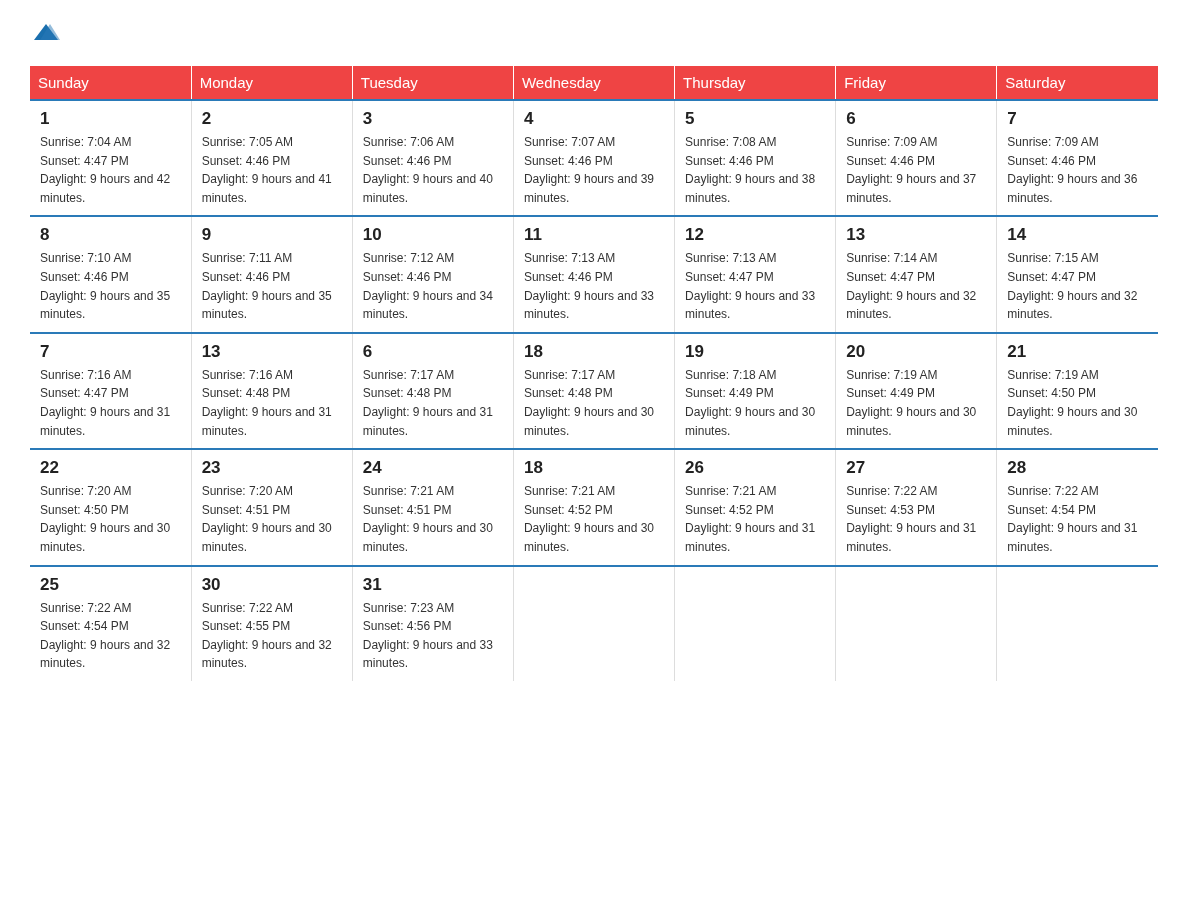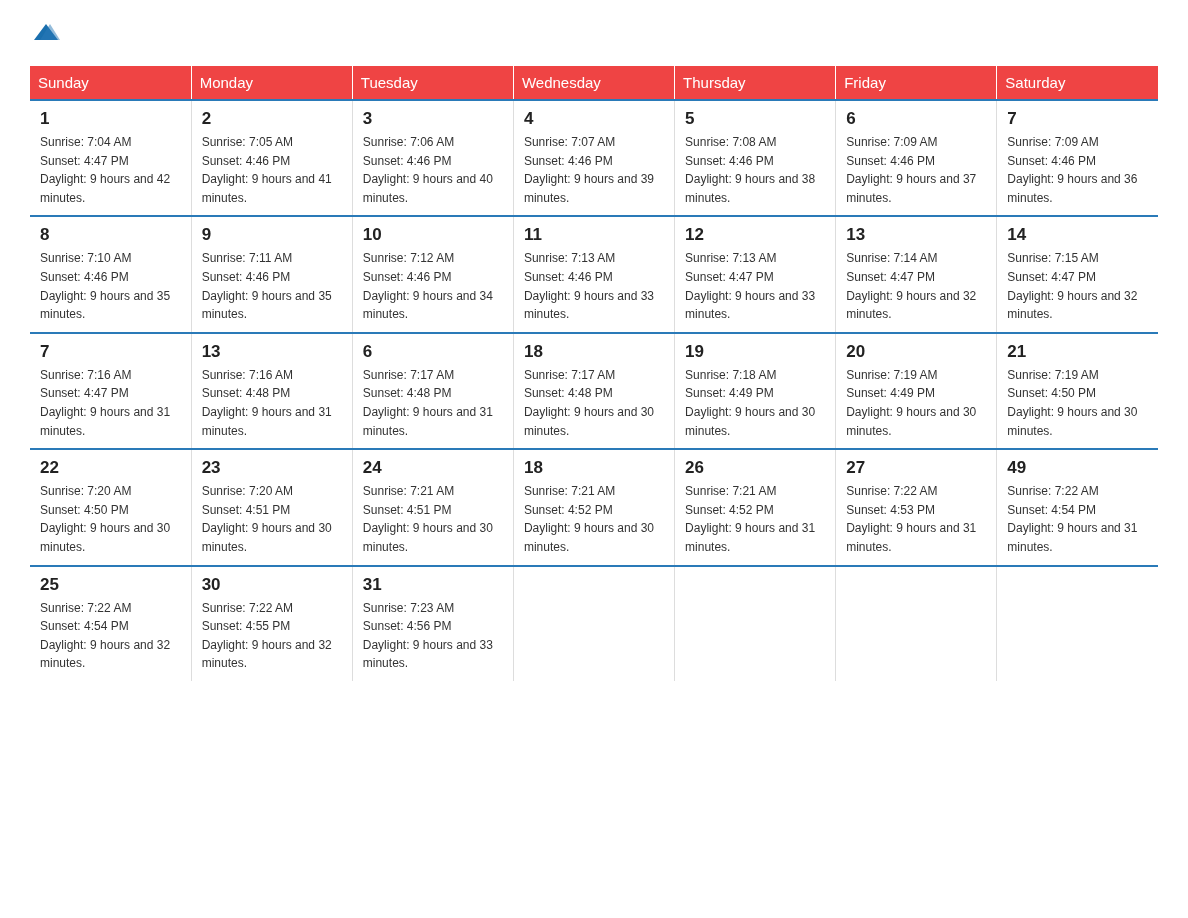--- a/index.html
+++ b/index.html
@@ -244,21 +244,21 @@
         </td>
         <td>
           <span class="day-number">26</span>
           <div class="day-info">Sunrise: 7:21 AM<br>Sunset: 4:52 PM<br>Daylight: 9 hours and 31 minutes.</div>
         </td>
         <td>
           <span class="day-number">27</span>
           <div class="day-info">Sunrise: 7:22 AM<br>Sunset: 4:53 PM<br>Daylight: 9 hours and 31 minutes.</div>
         </td>
         <td>
-          <span class="day-number">49</span>
+          <span class="day-number">28</span>
           <div class="day-info">Sunrise: 7:22 AM<br>Sunset: 4:54 PM<br>Daylight: 9 hours and 31 minutes.</div>
         </td>
       </tr>
       <tr>
         <td>
           <span class="day-number">25</span>
           <div class="day-info">Sunrise: 7:22 AM<br>Sunset: 4:54 PM<br>Daylight: 9 hours and 32 minutes.</div>
         </td>
         <td>
           <span class="day-number">30</span>

